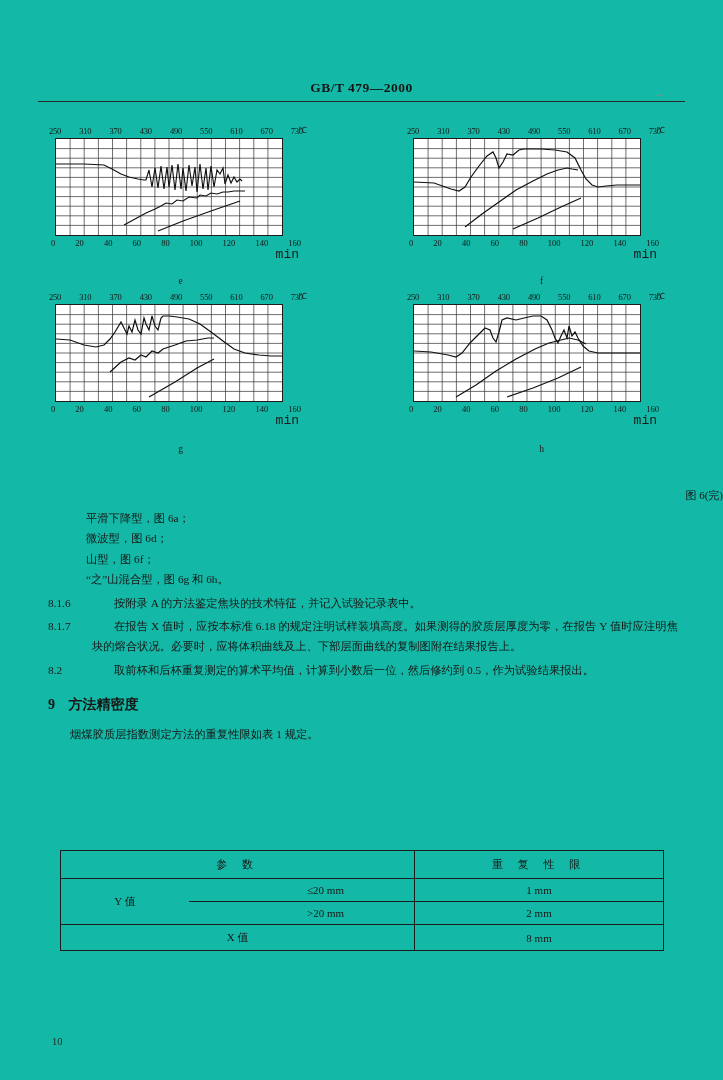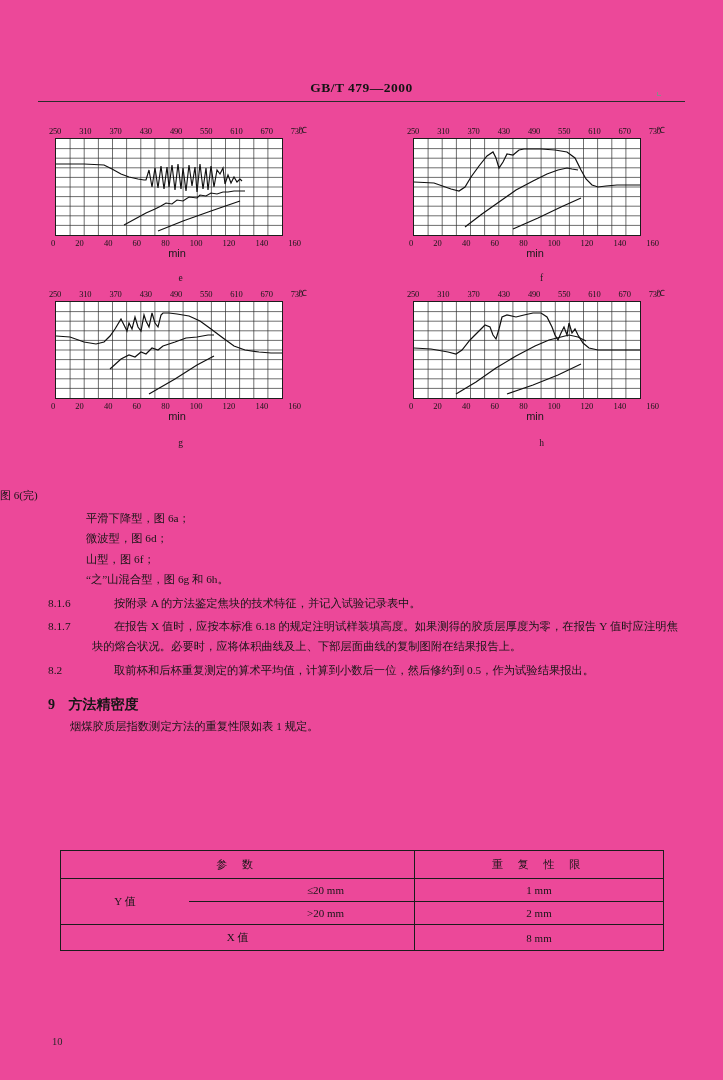--- a/index.html
+++ b/index.html
@@ -12,21 +12,21 @@
     height: 1080px;
     position: relative;
     font-family: "Liberation Serif", "DejaVu Serif", serif;
     color: #1a1a1a;
     overflow: hidden;
   }
 
   .page {
     position: absolute;
     inset: 0;
-    background: #ec4899;
+    background: #14b8a6;
   }
 
   
   .header-title {
     position: absolute;
     top: 80px;
     left: 0;
     width: 723px;
     text-align: center;
     font-family: "Liberation Serif", serif;
@@ -102,23 +102,23 @@
     display: flex;
     justify-content: space-between;
     font-size: 8.5px;
     font-family: "Liberation Serif", serif;
     color: #151515;
     padding-top: 2px;
     margin-left: -4px;
     margin-right: -8px;
   }
   .unit-min {
-    text-align: center;
-    font-size: 11px;
-    font-family: Liberation Sans, sans-serif;
+    text-align: right;
+    font-size: 13px;
+    font-family: Liberation Mono, monospace;
     margin-right: -6px;
     margin-top: -1px;
   }
   .plot {
     width: 226px;
     height: 96px;
     border: 1px solid #1c1c1c;
     position: relative;
     background: #fff;
   }
@@ -130,21 +130,21 @@
     margin-top: 16px;
     color: #1a1a1a;
   }
   .fig-row.row1 .fig-label { margin-top: 14px; }
 
   .fig-caption {
     position: absolute;
     top: 488px;
     left: 0;
     width: 723px;
-    text-align: left;
+    text-align: right;
     font-size: 11px;
     font-family: "Liberation Serif", serif;
     color: #141414;
   }
 
   
   .body-text {
     position: absolute;
     top: 508px;
     left: 48px;
@@ -173,20 +173,21 @@
     text-indent: 22px;
   }
 
   .section-head {
     margin-top: 15px;
     font-weight: bold;
     font-size: 14px;
   }
   .section-head .sec-num { margin-right: 10px; }
   .sub-para {
+    margin-top: 8px;
     text-indent: 22px;
   }
 
   
   .table-title {
     position: absolute;
     top: 827px;
     left: 0;
     width: 723px;
     text-align: center;

